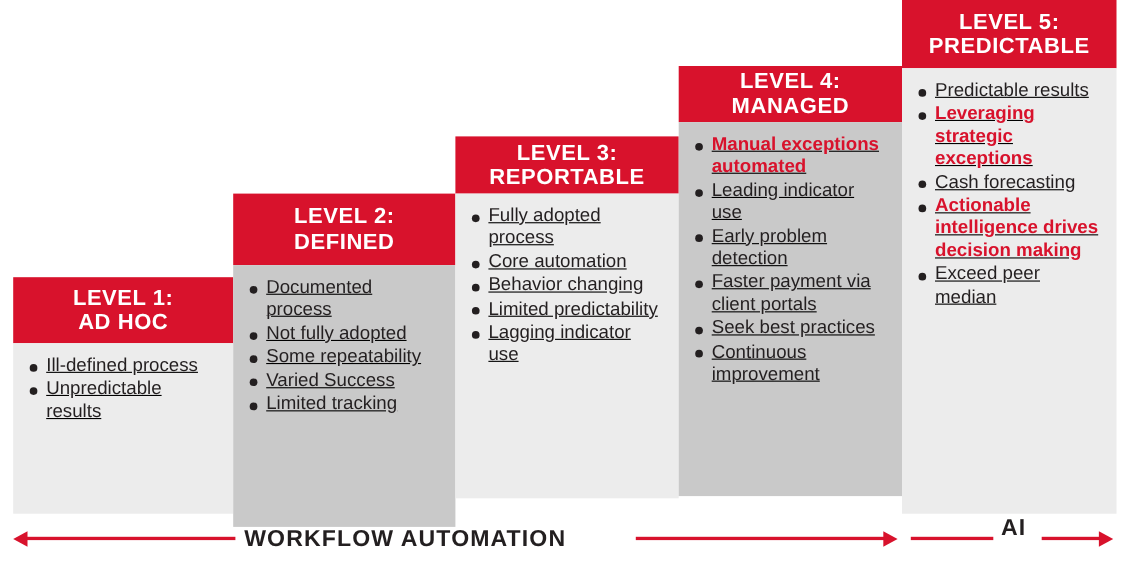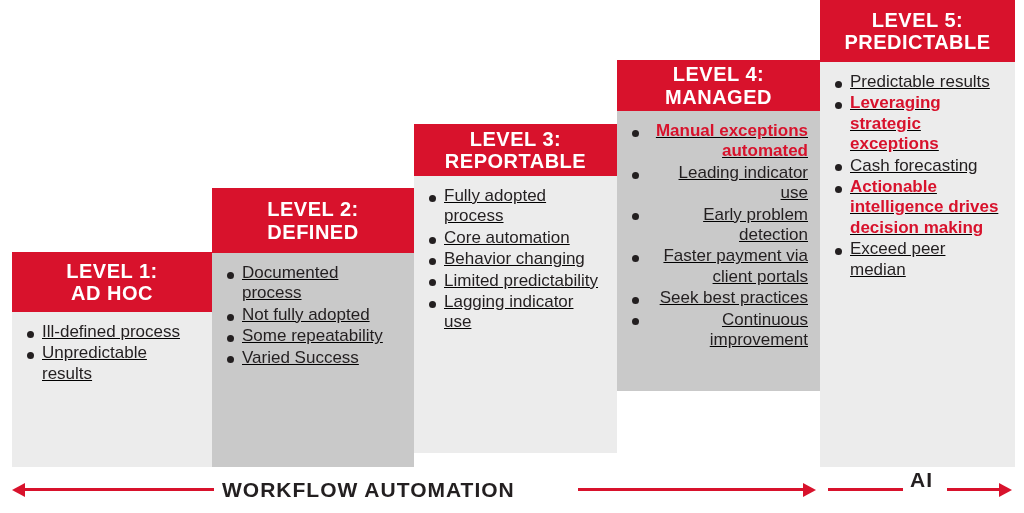--- a/index.html
+++ b/index.html
@@ -124,31 +124,32 @@
       <span class="hline">AD HOC</span>
     </div>
     <div class="col-body" style="height:155px; background:#ececec;">
       <ul class="items" style="font-size:17px;">
         <li>Ill-defined process</li>
         <li>Unpredictable results</li>
       </ul>
     </div>
   </div>
 
-  <div class="column" style="left:212px; top:188px; width:202px; height:279px;">
+  <div class="column" style="left:212px; top:176px; width:202px; height:279px;">
     <div class="col-header" style="height:65px; font-size:20px;">
       <span class="hline">LEVEL 2:</span>
       <span class="hline">DEFINED</span>
     </div>
-    <div class="col-body" style="height:214px; background:#c9c9c9;">
+    <div class="col-body" style="height:238px; background:#c9c9c9;">
       <ul class="items" style="font-size:17px;">
         <li>Documented process</li>
         <li>Not fully adopted</li>
         <li>Some repeatability</li>
         <li>Varied Success</li>
+        <li>Limited tracking</li>
       </ul>
     </div>
   </div>
 
   <div class="column" style="left:414px; top:124px; width:203px; height:343px;">
     <div class="col-header" style="height:52px; font-size:20px;">
       <span class="hline">LEVEL 3:</span>
       <span class="hline">REPORTABLE</span>
     </div>
     <div class="col-body" style="height:277px; background:#ececec;">
@@ -160,21 +161,21 @@
         <li>Lagging indicator use</li>
       </ul>
     </div>
   </div>
 
   <div class="column" style="left:617px; top:60px; width:203px; height:407px;">
     <div class="col-header" style="height:51px; font-size:20px;">
       <span class="hline">LEVEL 4:</span>
       <span class="hline">MANAGED</span>
     </div>
-    <div class="col-body" style="height:280px; background:#c9c9c9;text-align:right;">
+    <div class="col-body" style="height:340px; background:#c9c9c9;">
       <ul class="items" style="font-size:17px;">
         <li class="em">Manual exceptions automated</li>
         <li>Leading indicator use</li>
         <li>Early problem detection</li>
         <li>Faster payment via client portals</li>
         <li>Seek best practices</li>
         <li>Continuous improvement</li>
       </ul>
     </div>
   </div>

